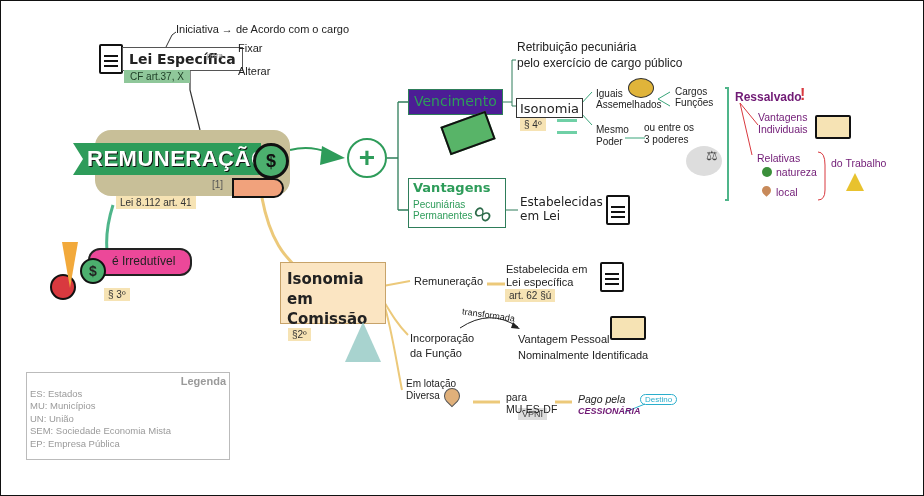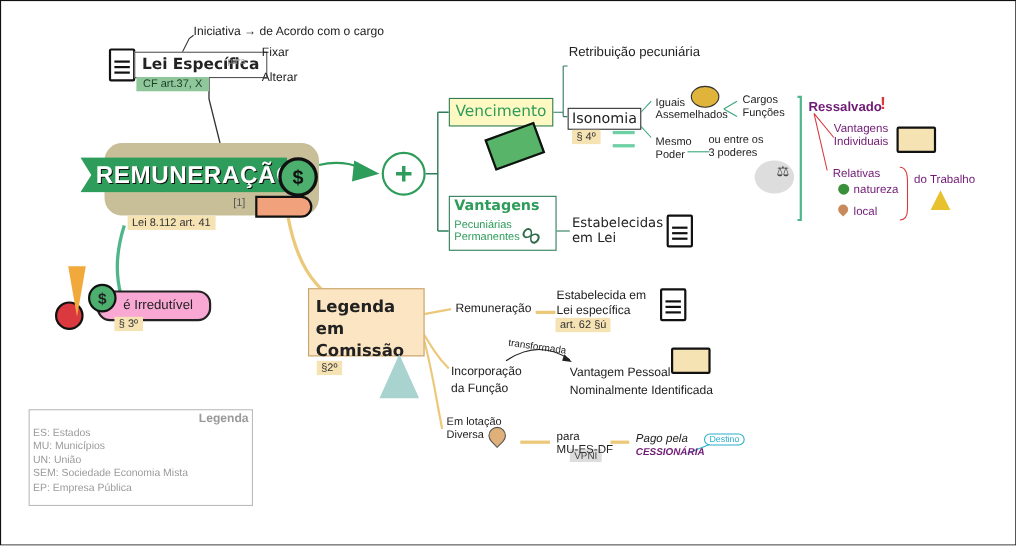--- a/index.html
+++ b/index.html
@@ -84,45 +84,46 @@
 <div class="abs" style="left:73px;top:143px;width:188px;height:32px;background:#2e9c5a;clip-path:polygon(0 0,100% 0,100% 100%,0 100%,10px 50%);">
   <span style="position:absolute;left:14px;top:3px;font-size:22px;font-weight:bold;color:#fff;letter-spacing:0.5px;text-shadow:1px 1px 0 #111;">REMUNERAÇÃO</span>
 </div>
 <div class="abs" style="left:253px;top:143px;width:30px;height:30px;border-radius:50%;background:#4caf6e;border:3px solid #111;color:#111;font-weight:bold;font-size:18px;text-align:center;line-height:30px;">$</div>
 <div class="abs" style="left:232px;top:178px;width:48px;height:16px;background:#f1a27c;border:2px solid #111;border-radius:0 12px 12px 0;"></div>
 <div class="abs" style="left:212px;top:179px;font-size:10px;color:#555;">[1]</div>
 <div class="abs note" style="left:116px;top:196px;">Lei 8.112 art. 41</div>
 
 <div class="abs" style="left:50px;top:274px;width:22px;height:22px;border-radius:50%;background:#d9393f;border:2px solid #111;"></div>
 <div class="abs" style="left:62px;top:242px;width:0;height:0;border-left:8px solid transparent;border-right:8px solid transparent;border-top:46px solid #f2a93b;"></div>
-<div class="abs" style="left:88px;top:264px;width:100px;height:24px;background:#f9a8d4;border:2px solid #222;border-radius:12px;">
+<div class="abs" style="left:88px;top:248px;width:100px;height:24px;background:#ec4899;border:2px solid #222;border-radius:12px;">
   <span style="position:absolute;left:22px;top:4px;font-size:12px;">é Irredutível</span>
 </div>
 <div class="abs" style="left:80px;top:258px;width:22px;height:22px;border-radius:50%;background:#4caf6e;border:2px solid #111;font-weight:bold;font-size:14px;text-align:center;line-height:22px;">$</div>
 <div class="abs note" style="left:104px;top:288px;">§ 3º</div>
 
 <div class="abs" style="left:26px;top:372px;width:196px;height:82px;border:1px solid #bbb;padding:2px 3px;font-size:9.5px;color:#9a9a9a;line-height:12.5px;">
   <div style="font-weight:bold;font-size:11px;text-align:right;">Legenda</div>
   <div>ES: Estados</div>
   <div>MU: Municípios</div>
   <div>UN: União</div>
   <div>SEM: Sociedade Economia Mista</div>
   <div>EP: Empresa Pública</div>
 </div>
 
 <div class="abs" style="left:347px;top:138px;width:36px;height:36px;border:2px solid #2e9c5a;border-radius:50%;text-align:center;line-height:36px;color:#2e9c5a;font-size:28px;font-weight:bold;">
   <span>+</span>
 </div>
 
-<div class="abs" style="left:408px;top:89px;width:93px;height:24px;border:1px solid #2e7d5a;background:#fef9c3;">
+<div class="abs" style="left:408px;top:89px;width:93px;height:24px;border:1px solid #2e7d5a;background:#4c1d95;">
   <span class="hand" style="position:absolute;left:5px;top:3px;font-size:14px;color:#2e9c5a;">Vencimento</span>
 </div>
 <div class="abs" style="left:444px;top:118px;width:44px;height:26px;background:#58b468;border:2px solid #111;transform:rotate(-20deg);"></div>
 <div class="abs" style="left:517px;top:39px;font-size:12px;line-height:16px;">
   <div>Retribuição pecuniária</div>
+  <div>pelo exercício de cargo público</div>
 </div>
 <div class="abs" style="left:516px;top:98px;border:1px solid #333;padding:0 3px;background:#fff;">
   <span class="hand" style="font-size:13px;">Isonomia</span>
 </div>
 <div class="abs note" style="left:520px;top:118px;">§ 4º</div>
 <div class="abs" style="left:557px;top:119px;width:20px;height:9px;border-top:3px solid #6fd0a6;border-bottom:3px solid #6fd0a6;"></div>
 <div class="abs" style="left:596px;top:88px;font-size:10px;line-height:11px;">
   <div>Iguais</div>
   <div>Assemelhados</div>
 </div>
@@ -170,21 +171,21 @@
   <div>em Lei</div>
 </div>
 <div class="doc" style="left:606px;top:195px;">
     <i style="top:9px"></i>
     <i style="top:14px"></i>
     <i style="top:19px"></i>
   </div>
 
 <div class="abs" style="left:280px;top:262px;width:104px;height:60px;background:#fbe5c2;border:1px solid #c7a36a;">
   <div class="hand" style="position:absolute;left:6px;top:6px;font-size:15px;font-weight:bold;line-height:20px;">
-    <div>Legenda em</div>
+    <div>Isonomia em</div>
     <div>Comissão</div>
   </div>
 </div>
 <div class="abs note" style="left:288px;top:328px;">§2º</div>
 <div class="abs" style="left:345px;top:322px;width:0;height:0;border-left:18px solid transparent;border-right:18px solid transparent;border-bottom:40px solid #a8d3cf;"></div>
 
 <div class="abs" style="left:414px;top:275px;font-size:11px;">Remuneração</div>
 <div class="abs" style="left:506px;top:263px;font-size:11px;line-height:13px;">
   <div>Estabelecida em</div>
   <div>Lei específica</div>

